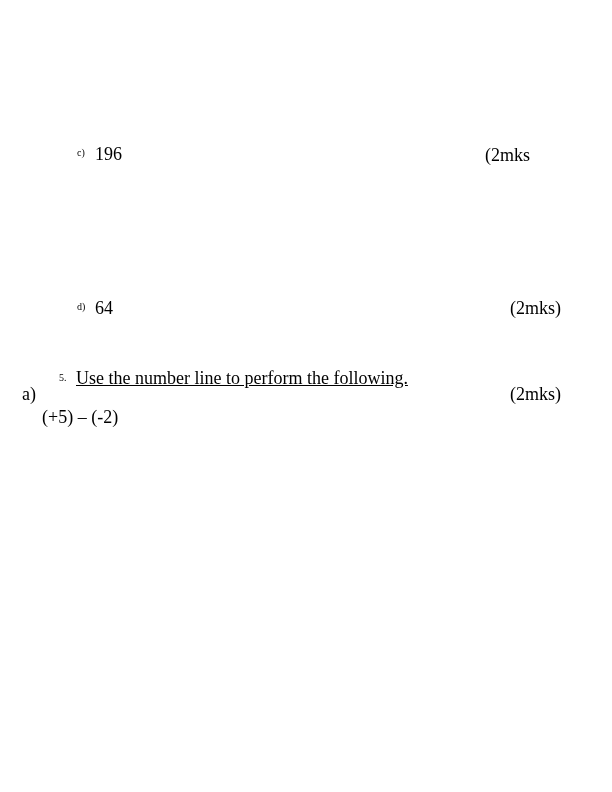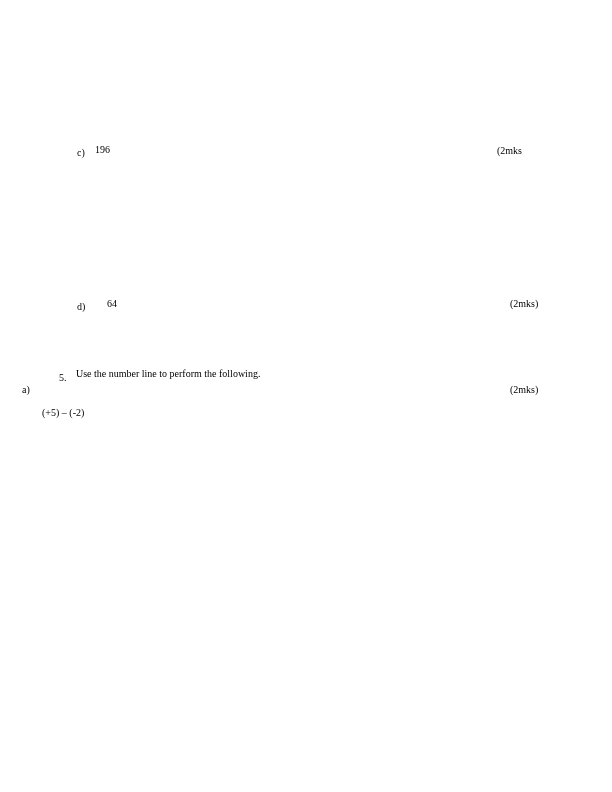--- a/index.html
+++ b/index.html
@@ -1,34 +1,34 @@
 <!DOCTYPE html>
 <html><head>
 <meta charset="utf-8">
 <style>
   html, body { margin: 0; padding: 0; background: #ffffff; }
   body { width: 612px; height: 792px; position: relative; overflow: hidden;
          font-family: "Liberation Serif", "DejaVu Serif", serif; color: #000; }
   .abs { position: absolute; white-space: nowrap; }
   .lbl-small { font-size: 10px; }
-  .txt { font-size: 10px; }
+  .txt { font-size: 18px; }
 </style>
 </head>
 <body>
 
 <div>
 
   <span class="abs lbl-small" style="left:77px; top:147px;">c)</span>
   <span class="abs txt" style="left:95px; top:144px;">196</span>
-  <span class="abs txt" style="left:497px; top:145px;">(2mks</span>
+  <span class="abs txt" style="left:485px; top:145px;">(2mks</span>
 
   <span class="abs lbl-small" style="left:77px; top:301px;">d)</span>
-  <span class="abs txt" style="left:107px; top:298px;">64</span>
+  <span class="abs txt" style="left:95px; top:298px;">64</span>
   <span class="abs txt" style="left:510px; top:298px;">(2mks)</span>
 
   <span class="abs lbl-small" style="left:59px; top:372px;">5.</span>
-  <span class="abs txt" style="left:76px; top:368px;">Use the number line to perform the following.</span>
+  <span class="abs txt" style="left:76px; top:368px;text-decoration:underline;">Use the number line to perform the following.</span>
 
   <span class="abs txt" style="left:22px; top:384px;">a)</span>
   <span class="abs txt" style="left:42px; top:407px;">(+5) – (-2)</span>
   <span class="abs txt" style="left:510px; top:384px;">(2mks)</span>
 
 </div>
 
 </body></html>

